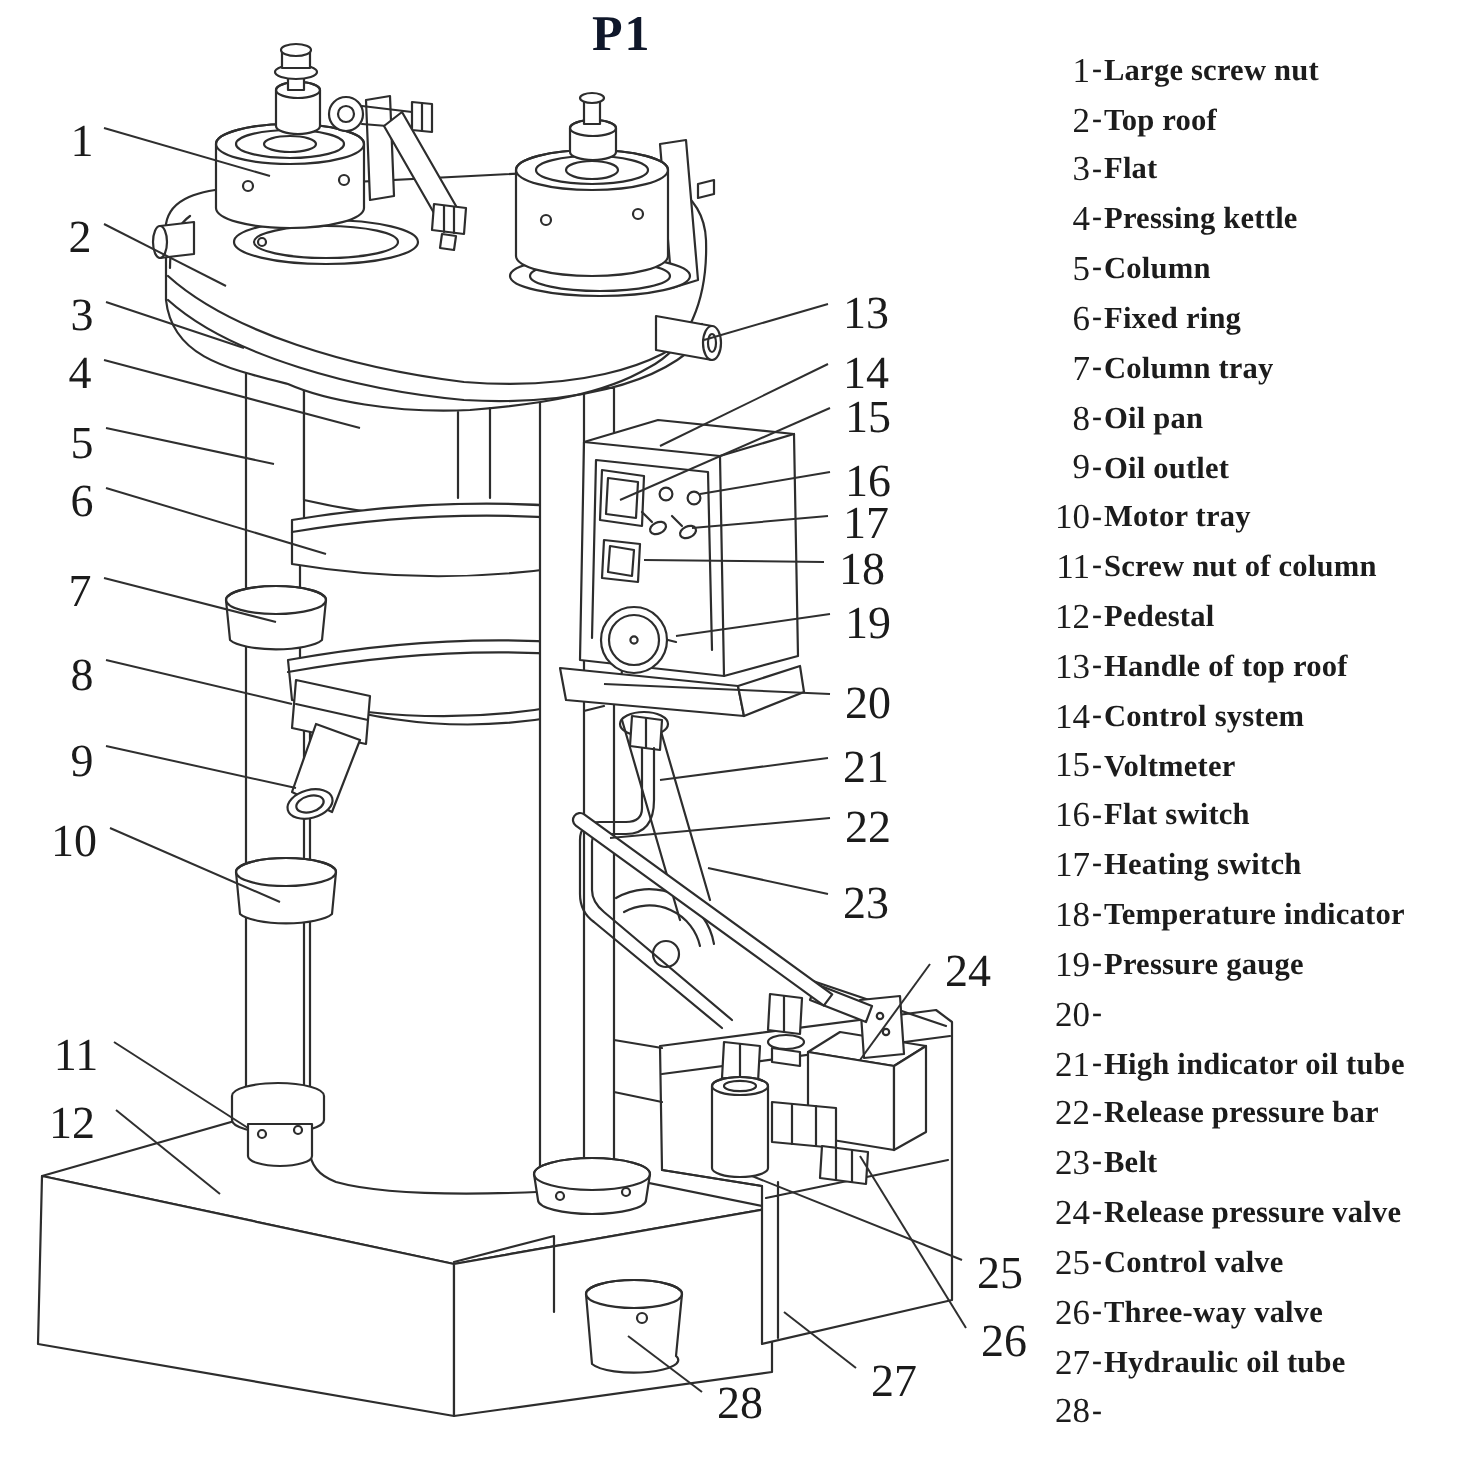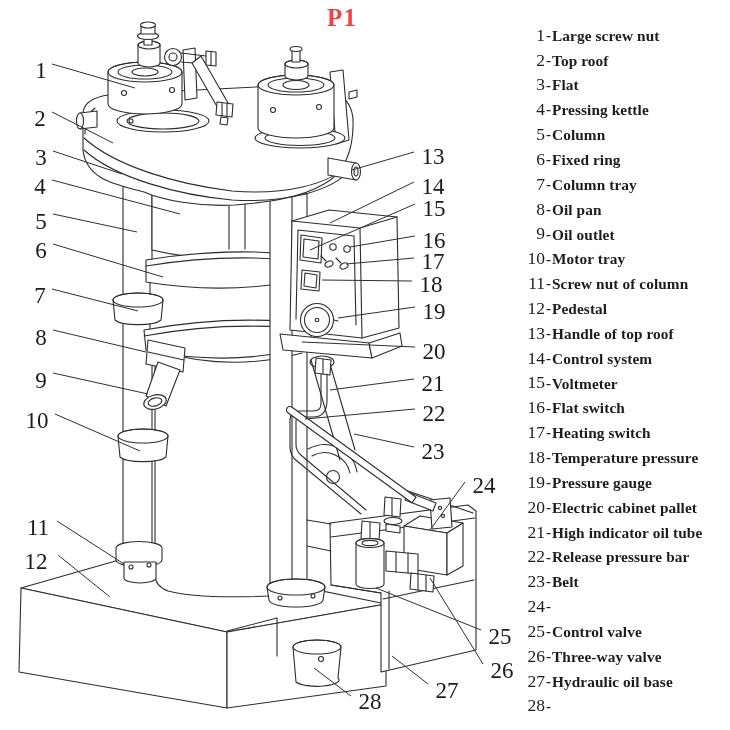--- a/index.html
+++ b/index.html
@@ -3,22 +3,22 @@
 <meta charset="utf-8">
 <style>
   html,body{margin:0;padding:0;}
   body{
     width:730px;height:730px;position:relative;overflow:hidden;
     background:#ffffff;
     font-family:"Liberation Serif", serif;
   }
   .stage{position:absolute;inset:0;}
   .fig-title{
-    position:absolute;left:296px;top:4px;width:92px;text-align:center;
-    font-size:25px;font-weight:700;color:#ef4444;letter-spacing:1px;
+    position:absolute;left:296px;top:4px;width:92px;
+    font-size:25px;font-weight:700;color:#0f172a;letter-spacing:1px;
   }
   .legend{position:absolute;left:521px;top:23px;}
   .legend-row{display:flex;align-items:center;height:24.85px;color:#1c1c1c;}
   .lnum{width:24px;text-align:right;font-size:17.5px;font-weight:400;line-height:1;}
   .lsep{font-size:15px;font-weight:700;padding:0 1px;line-height:1;}
   .lname{font-size:15.3px;font-weight:700;white-space:nowrap;line-height:1;letter-spacing:0.1px;}
   svg{position:absolute;left:0;top:0;}
   .ln{stroke:#2d2d2d;stroke-width:1.1;fill:none;stroke-linejoin:round;stroke-linecap:round;}
   .wh{fill:#ffffff;}
   .leader{stroke:#2f2f2f;stroke-width:1;fill:none;}
@@ -449,33 +449,32 @@
 
     <div class="legend-row">
       <span class="lnum">17</span>
       <span class="lsep">-</span>
       <span class="lname">Heating switch</span>
     </div>
 
     <div class="legend-row">
       <span class="lnum">18</span>
       <span class="lsep">-</span>
-      <span class="lname">Temperature pressure</span>
+      <span class="lname">Temperature indicator</span>
     </div>
 
     <div class="legend-row">
       <span class="lnum">19</span>
       <span class="lsep">-</span>
       <span class="lname">Pressure gauge</span>
     </div>
 
     <div class="legend-row">
       <span class="lnum">20</span>
       <span class="lsep">-</span>
-      <span class="lname">Electric cabinet pallet</span>
     </div>
 
     <div class="legend-row">
       <span class="lnum">21</span>
       <span class="lsep">-</span>
       <span class="lname">High indicator oil tube</span>
     </div>
 
     <div class="legend-row">
       <span class="lnum">22</span>
@@ -485,38 +484,39 @@
 
     <div class="legend-row">
       <span class="lnum">23</span>
       <span class="lsep">-</span>
       <span class="lname">Belt</span>
     </div>
 
     <div class="legend-row">
       <span class="lnum">24</span>
       <span class="lsep">-</span>
+      <span class="lname">Release pressure valve</span>
     </div>
 
     <div class="legend-row">
       <span class="lnum">25</span>
       <span class="lsep">-</span>
       <span class="lname">Control valve</span>
     </div>
 
     <div class="legend-row">
       <span class="lnum">26</span>
       <span class="lsep">-</span>
       <span class="lname">Three-way valve</span>
     </div>
 
     <div class="legend-row">
       <span class="lnum">27</span>
       <span class="lsep">-</span>
-      <span class="lname">Hydraulic oil base</span>
+      <span class="lname">Hydraulic oil tube</span>
     </div>
 
     <div class="legend-row">
       <span class="lnum">28</span>
       <span class="lsep">-</span>
     </div>
   </div>
 
 </div>
 

